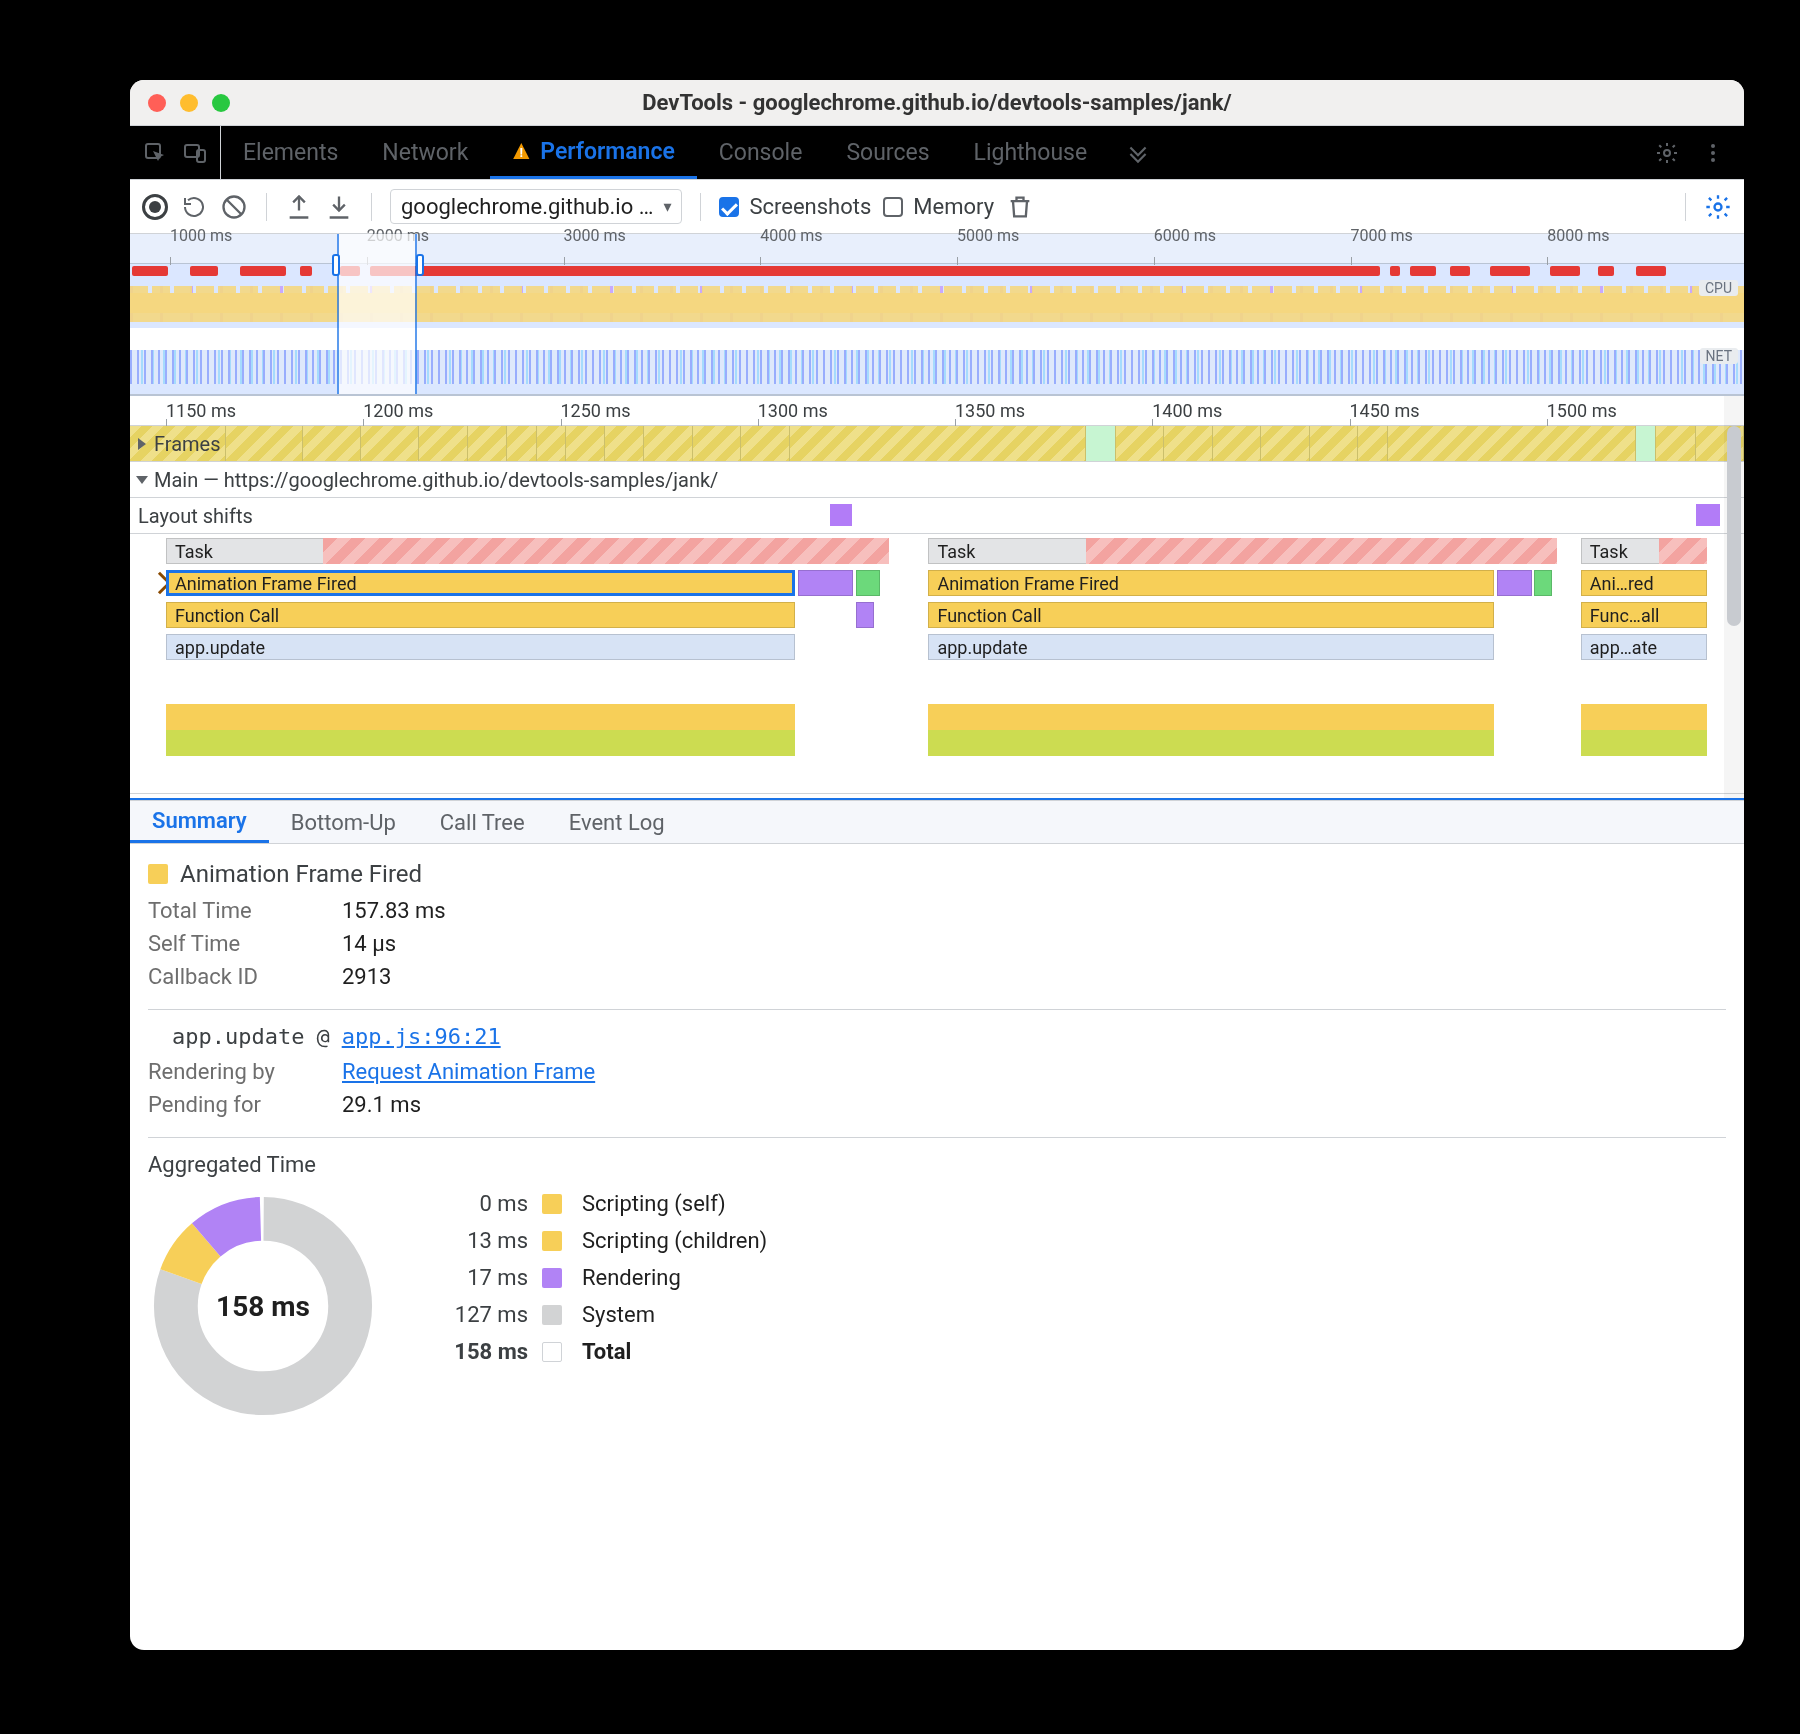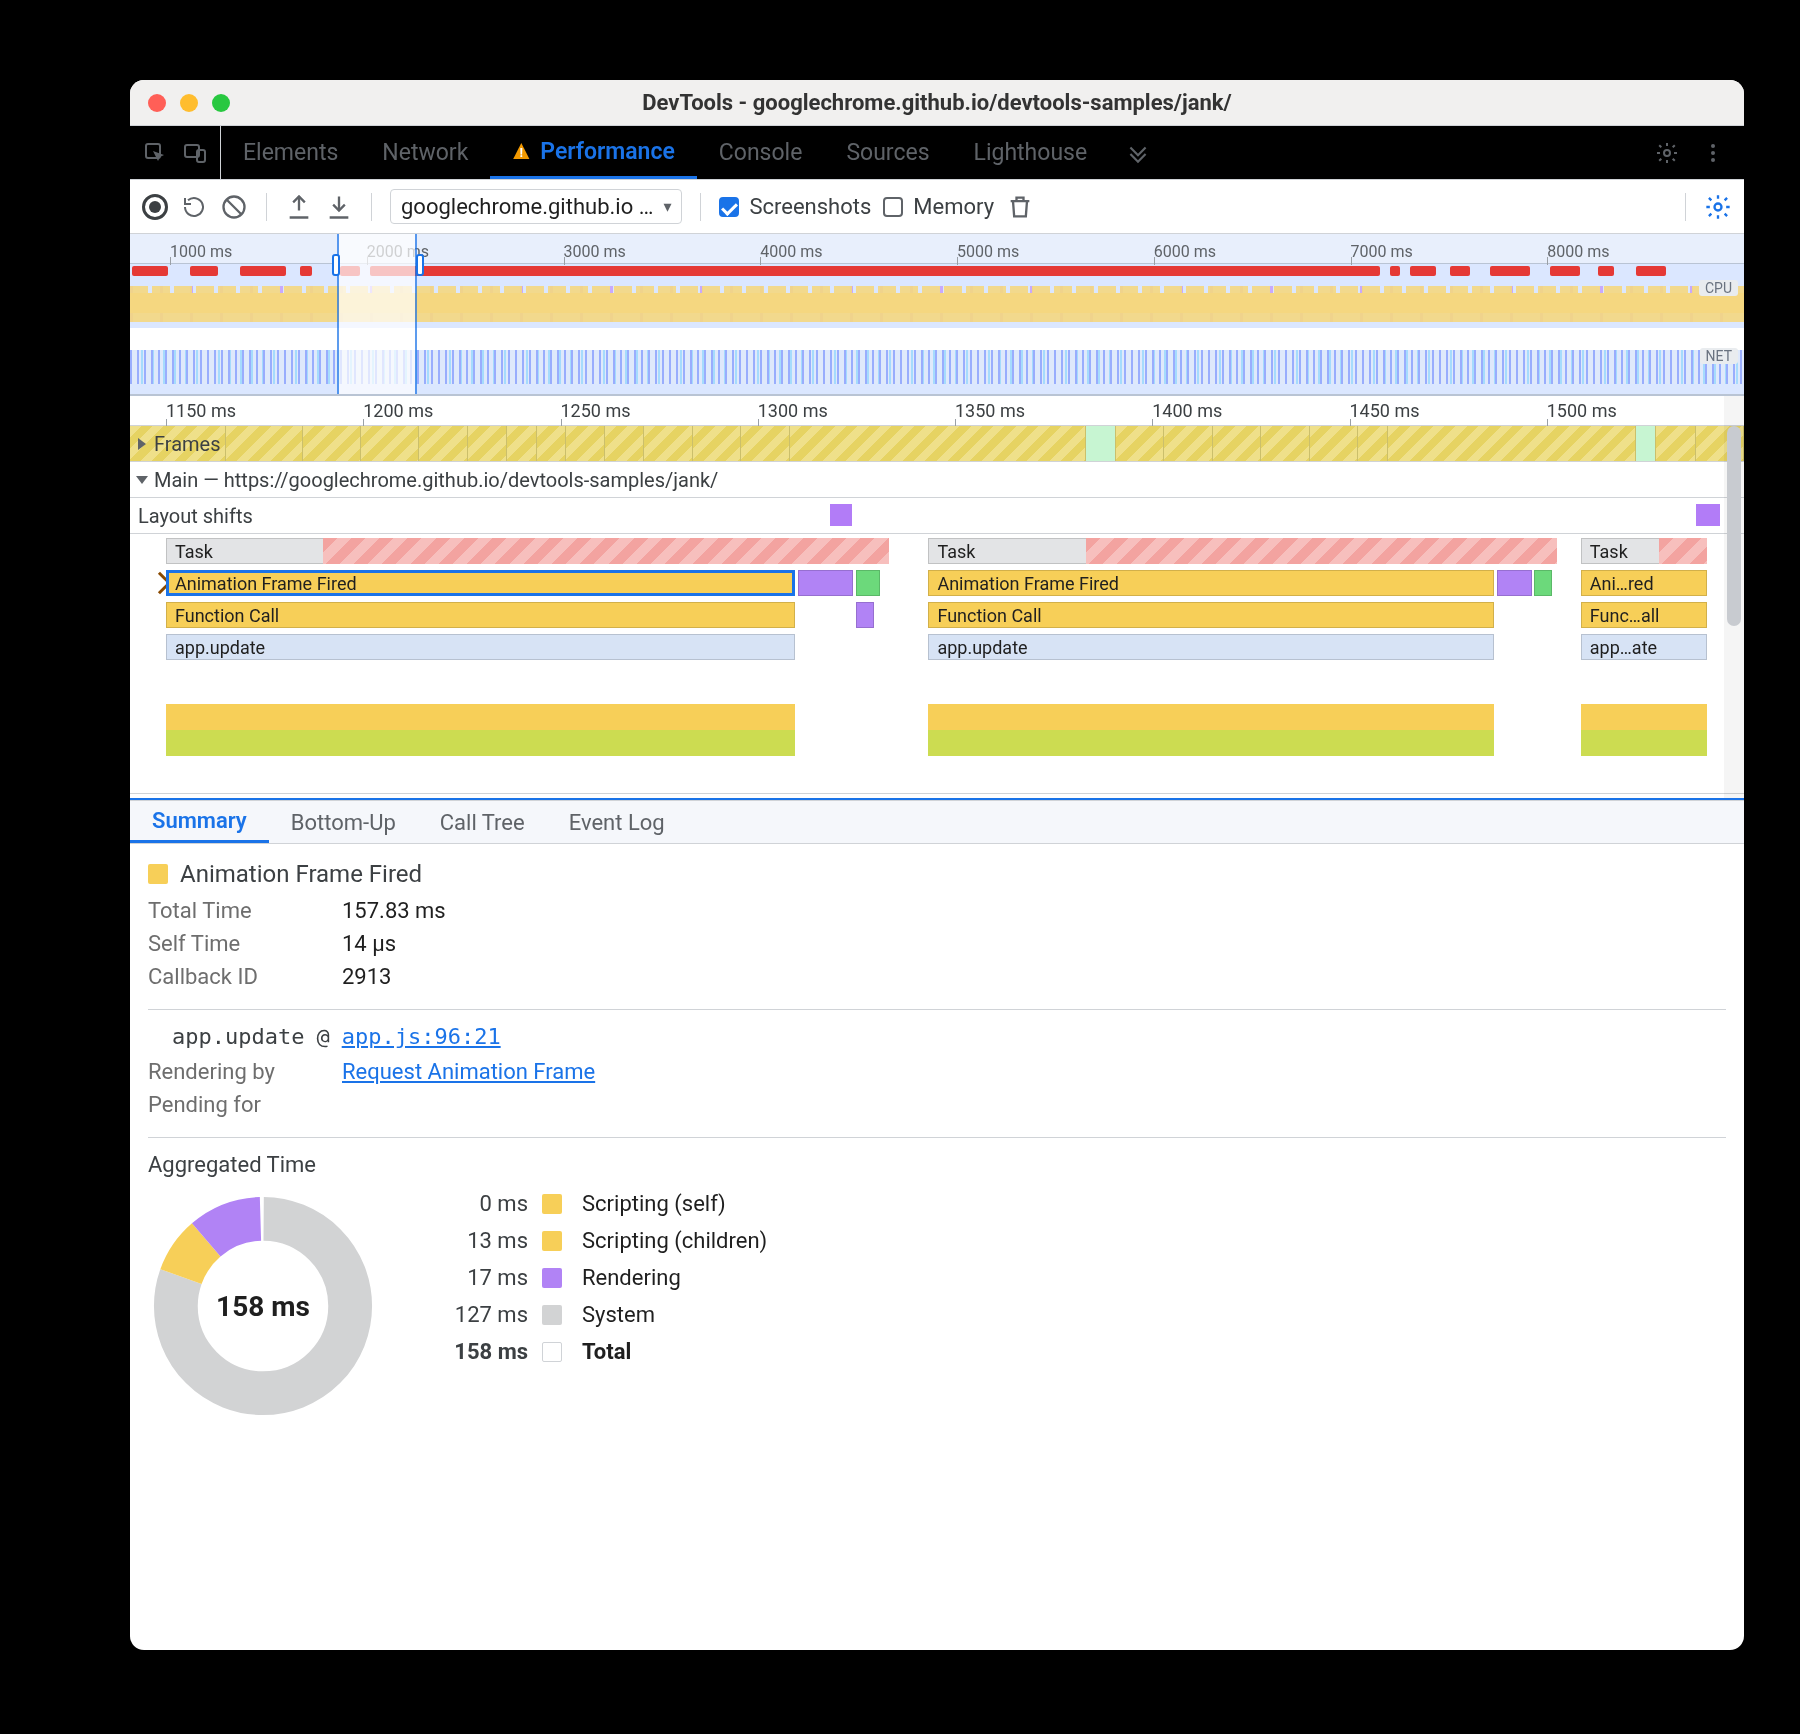--- a/index.html
+++ b/index.html
@@ -68,21 +68,21 @@
   .chk{display:flex;align-items:center;gap:10px;font-size:22px;color:#3c4043;}
   .chk .box{width:20px;height:20px;border:2px solid #5f6368;border-radius:4px;background:#fff;position:relative;}
   .chk .box.checked{background:#1a73e8;border-color:#1a73e8;}
   .chk .box.checked::after{content:"";position:absolute;left:4px;top:1px;width:6px;height:12px;border:solid #fff;border-width:0 3px 3px 0;transform:rotate(45deg);}
   .toolbar .spacer{flex:1;}
   .toolbar .gear-right{color:#1a73e8;}
   
   .overview{height:162px;background:#dbe7ff;border-bottom:2px solid #b9c4d4;position:relative;}
   .ov-ruler{height:30px;border-bottom:1px solid #b9c4d4;display:flex;align-items:flex-end;padding-left:40px;background:#e8effc;}
   .ov-tick{position:relative;flex:1;font-size:16px;color:#5f6368;}
-  .ov-tick span{position:absolute;left:0;bottom:2px;}
+  .ov-tick span{position:absolute;left:0;bottom:18px;}
   .ov-tick::before{content:"";position:absolute;left:0;bottom:-2px;width:1px;height:8px;background:#9aa0a6;}
   .ov-redbar{position:absolute;top:2px;height:10px;background:#e53935;border-radius:2px;}
   .ov-rbwrap{position:absolute;left:0;right:0;top:0;height:20px;}
   .ov-flames{position:absolute;left:0;right:0;top:52px;height:36px;
     background:
       
       linear-gradient(#f7d77a,#f7d77a) 0 44%/100% 56% no-repeat,
       
       repeating-linear-gradient(90deg,#c7a6fb 0 3px, transparent 3px 30px) left 0/100% 100% no-repeat;
     opacity:.95;
@@ -575,20 +575,21 @@
       <div class="sec">
         <div class="src-row" style="margin-left:24px;">
           <span class="mono">app.update</span>
           <span class="mono">@</span>
           <a href="#" class="link mono">app.js:96:21</a>
         </div>
         <div class="kv" style="margin-top:10px;">
           <div>Rendering by</div>
           <div class="v"><a href="#" class="link">Request Animation Frame</a></div>
           <div>Pending for</div>
+          <div class="v">29.1 ms</div>
         </div>
       </div>
 
       <div class="sec">
         <div style="font-size:22px;color:#3c4043;margin-bottom:10px;">Aggregated Time</div>
         <div class="agg">
           <div class="donut">
             <svg viewBox="0 0 42 42">
 
               <circle cx="21" cy="21" r="15.915" fill="transparent" stroke="#d2d3d4" stroke-width="8" stroke-dasharray="80.4 19.6" stroke-dashoffset="25"></circle>

